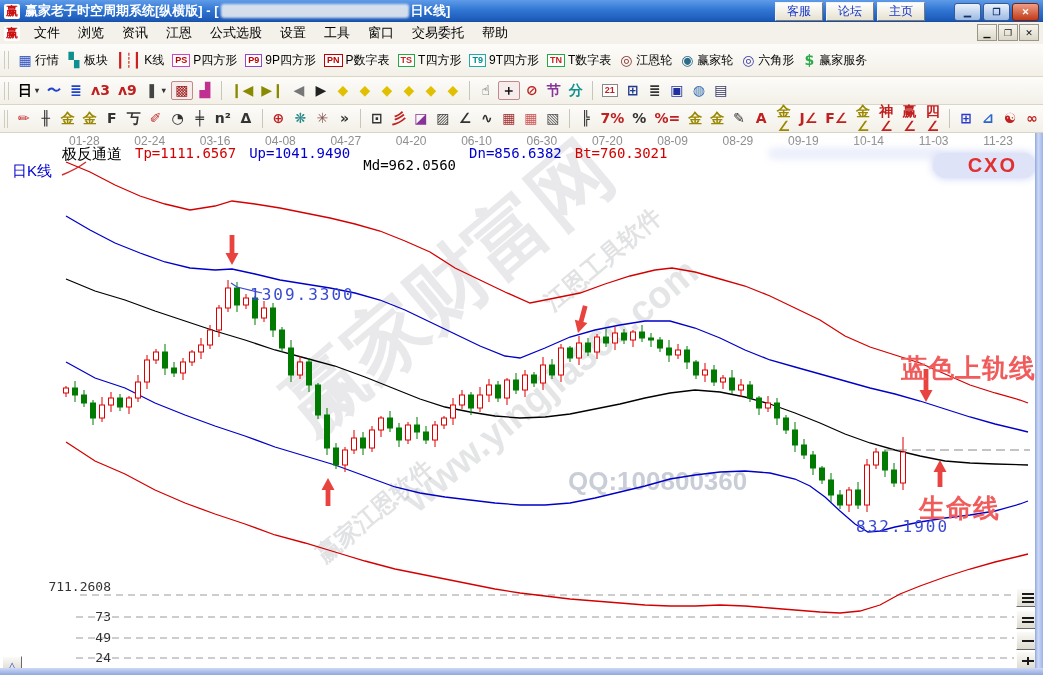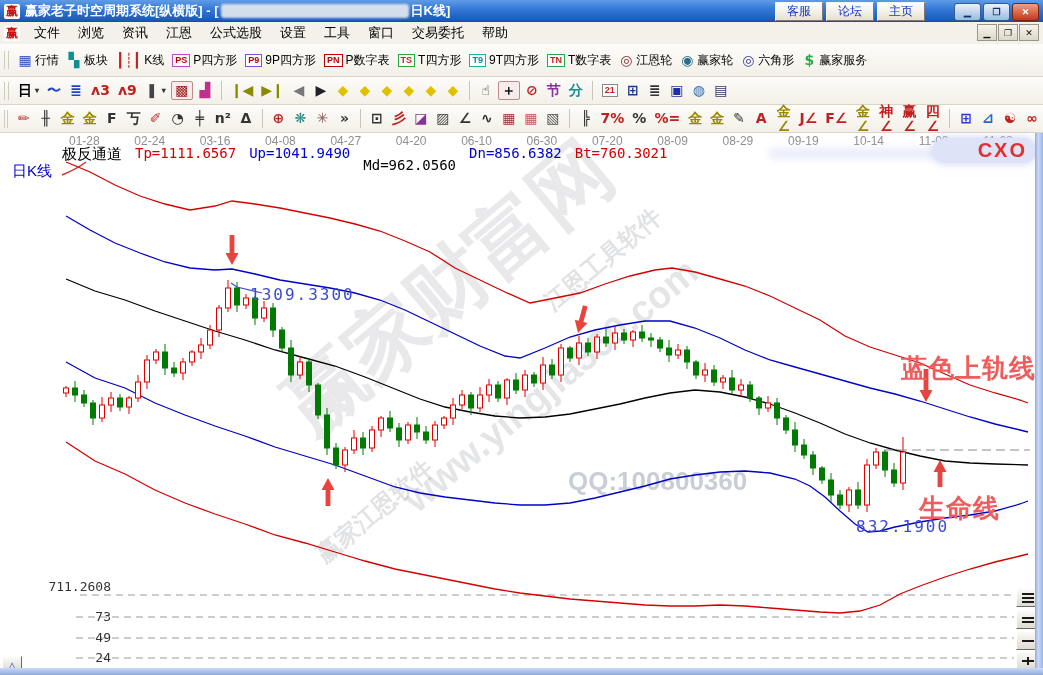--- a/index.html
+++ b/index.html
@@ -56,22 +56,22 @@
   #kline-label{left:12px;top:154px;color:#0000d0;font-size:15px;margin-top:8px;}
   #params{left:62px;top:145px;display:flex;gap:13px;font-size:14px;font-family:"DejaVu Sans Mono",monospace;}
   .bluetxt{color:#3a4ad0;font-size:16px;font-family:"DejaVu Sans Mono",monospace;letter-spacing:2px;}
   #peak-label{left:250px;top:285px;}
   #trough-label{left:856px;top:517px;}
   .redtxt{color:#f05b5b;font-size:26px;font-weight:bold;letter-spacing:1px;}
   #band-label{left:901px;top:351px;}
   #life-label{left:919px;top:491px;}
   #cxo-streak{left:768px;top:147px;width:175px;height:13px;border-radius:7px;
     background:rgba(223,227,248,.55);filter:blur(3px);}
-  #cxo-pill{left:933px;top:138px;width:103px;height:25px;border-radius:13px;background:#dfe3f8;
-    box-shadow:0 0 8px rgba(195,202,240,.95);display:flex;align-items:center;justify-content:flex-end;padding-right:9px;box-sizing:border-box;}
+  #cxo-pill{left:933px;top:153px;width:103px;height:25px;border-radius:13px;background:#dfe3f8;
+    box-shadow:0 0 8px rgba(195,202,240,.95);display:flex;align-items:center;justify-content:flex-end;padding-right:19px;box-sizing:border-box;}
   #cxo-pill span{color:#e03030;font-size:20px;font-weight:bold;letter-spacing:2px;}
   
   .wm{position:absolute;white-space:nowrap;color:rgba(105,110,122,.15);font-weight:bold;pointer-events:none;}
   #wm-big{left:330px;top:350px;font-size:80px;transform:rotate(-40deg);transform-origin:0 100%;}
   #wm-url{left:423px;top:478px;font-size:38px;transform:rotate(-40deg);transform-origin:0 100%;color:rgba(105,110,122,.18);}
   #wm-qq{left:568px;top:466px;font-size:26px;color:rgba(125,135,160,.42);font-weight:bold;}
   #wm-s1{left:330px;top:538px;font-size:24px;transform:rotate(-40deg);transform-origin:0 100%;color:rgba(105,110,122,.20);}
   #wm-s2{left:558px;top:286px;font-size:24px;transform:rotate(-40deg);transform-origin:0 100%;color:rgba(105,110,122,.20);}
   
   .lvl{position:absolute;left:0;width:76px;text-align:right;font-size:13px;color:#333;

